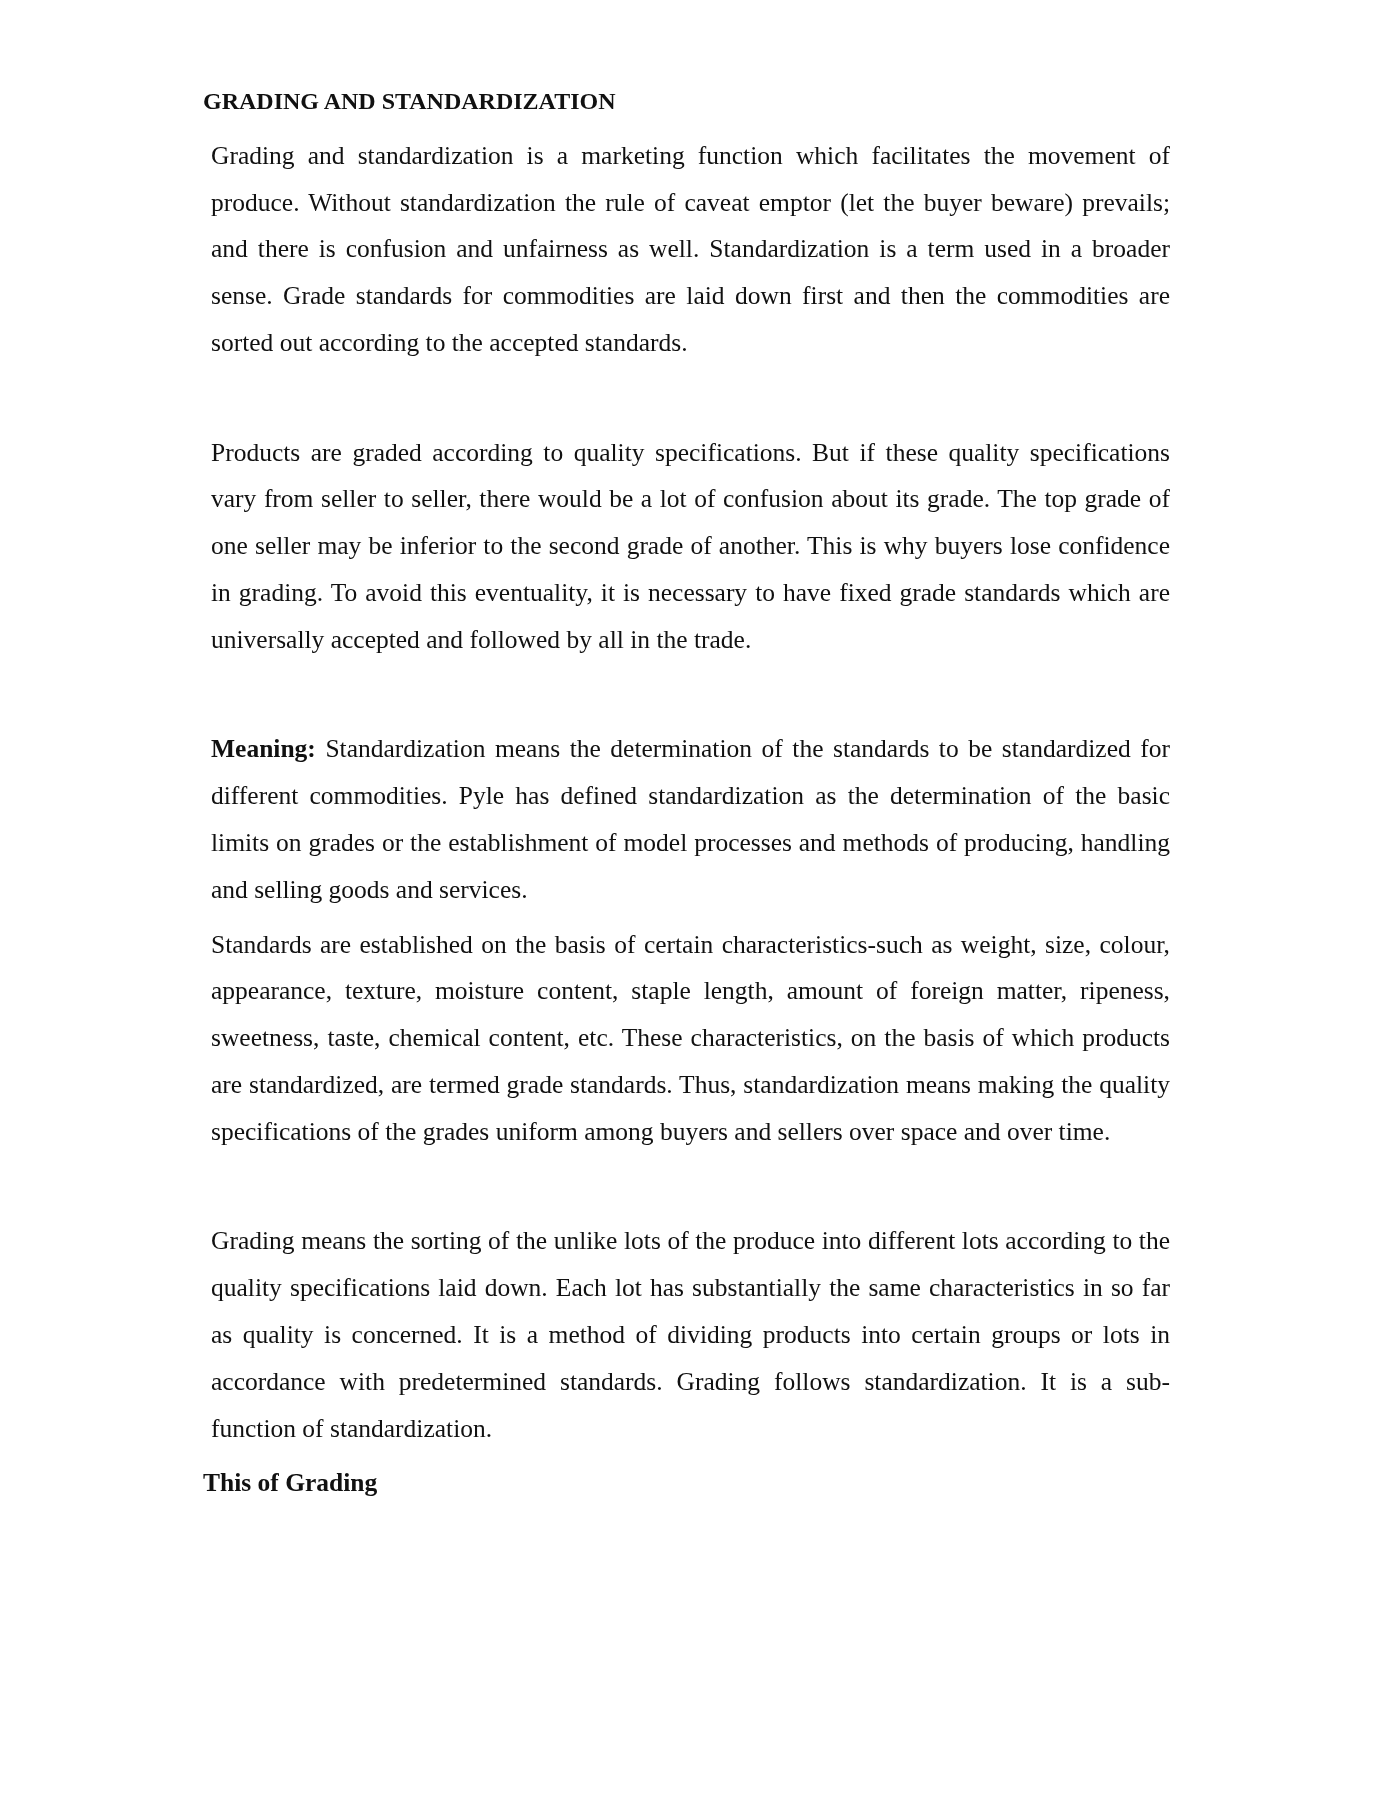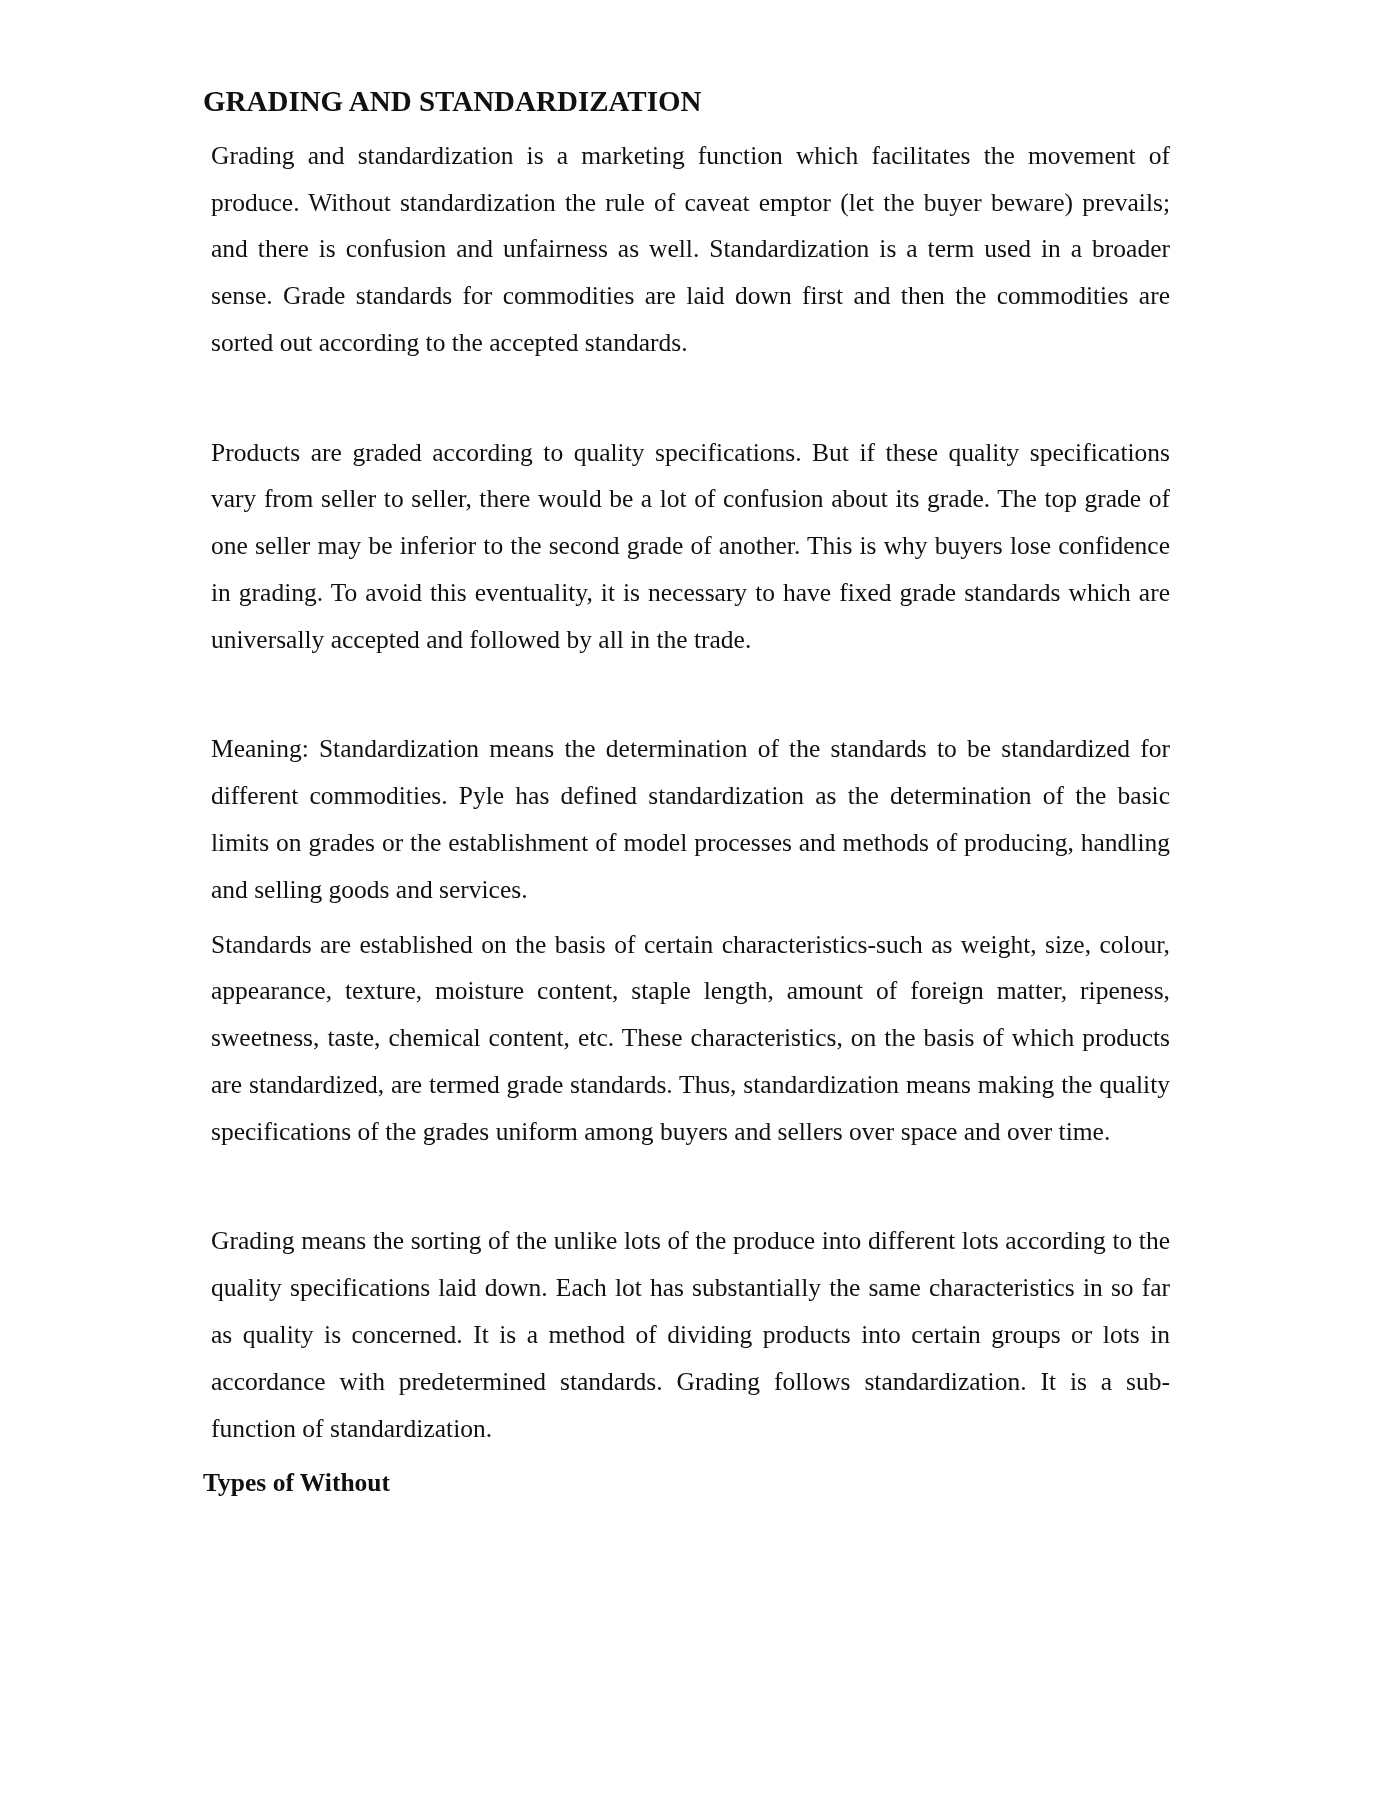--- a/index.html
+++ b/index.html
@@ -30,40 +30,40 @@
     }
     .para {
       margin: 8px;
       text-align: justify;
       text-align-last: left;
     }
     .gap {
       height: 46.8px;
     }
     .lead {
-      font-weight: normal;
+      font-weight: bold;
     }
   </style>
 </head>
 <body>
 
 <div class="page">
-  <h1 class="heading" style="font-size:29px;line-height:46.8px;">GRADING AND STANDARDIZATION</h1>
+  <h1 class="heading" style="font-size:24px;line-height:46.8px;">GRADING AND STANDARDIZATION</h1>
 
   <p class="para">Grading and standardization is a marketing function which facilitates the movement of produce.  Without standardization the rule of caveat emptor (let the buyer beware) prevails; and there is confusion and unfairness as well.  Standardization is a term used in a broader sense.  Grade standards for commodities are laid down first and then the commodities are sorted out according to the accepted standards.</p>
 
   <div class="gap"></div>
 
   <p class="para">Products are graded according to quality specifications.  But if these quality specifications vary from seller to seller, there would be a lot of confusion about its grade.  The top grade of one seller may be inferior to the second grade of another.  This is why buyers lose confidence in grading.  To avoid this eventuality, it is necessary to have fixed grade standards which are universally accepted and followed by all in the trade.</p>
 
   <div class="gap"></div>
 
   <p class="para"><span class="lead">Meaning:</span><span> Standardization means the determination of the standards to be standardized for different commodities.  Pyle has defined standardization as the determination of the basic limits on grades or the establishment of model processes and methods of producing, handling and selling goods and services.</span></p>
 
   <p class="para">Standards are established on the basis of certain characteristics-such as weight, size, colour, appearance, texture, moisture content, staple length, amount of foreign matter, ripeness, sweetness, taste, chemical content, etc.  These characteristics, on the basis of which products are standardized, are termed grade standards.  Thus, standardization means making the quality specifications of the grades uniform among buyers and sellers over space and over time.</p>
 
   <div class="gap"></div>
 
   <p class="para">Grading means the sorting of the unlike lots of the produce into different lots according to the quality specifications laid down.  Each lot has substantially the same characteristics in so far as quality is concerned.  It is a method of dividing products into certain groups or lots in accordance with predetermined standards.  Grading follows standardization.  It is a sub-function of standardization.</p>
 
-  <h2 class="heading" style="font-size:25.5px;line-height:46.8px;">Types of Without</h2>
+  <h2 class="heading" style="font-size:25.5px;line-height:46.8px;">This of Grading</h2>
 
 </div>
 
 </body></html>

